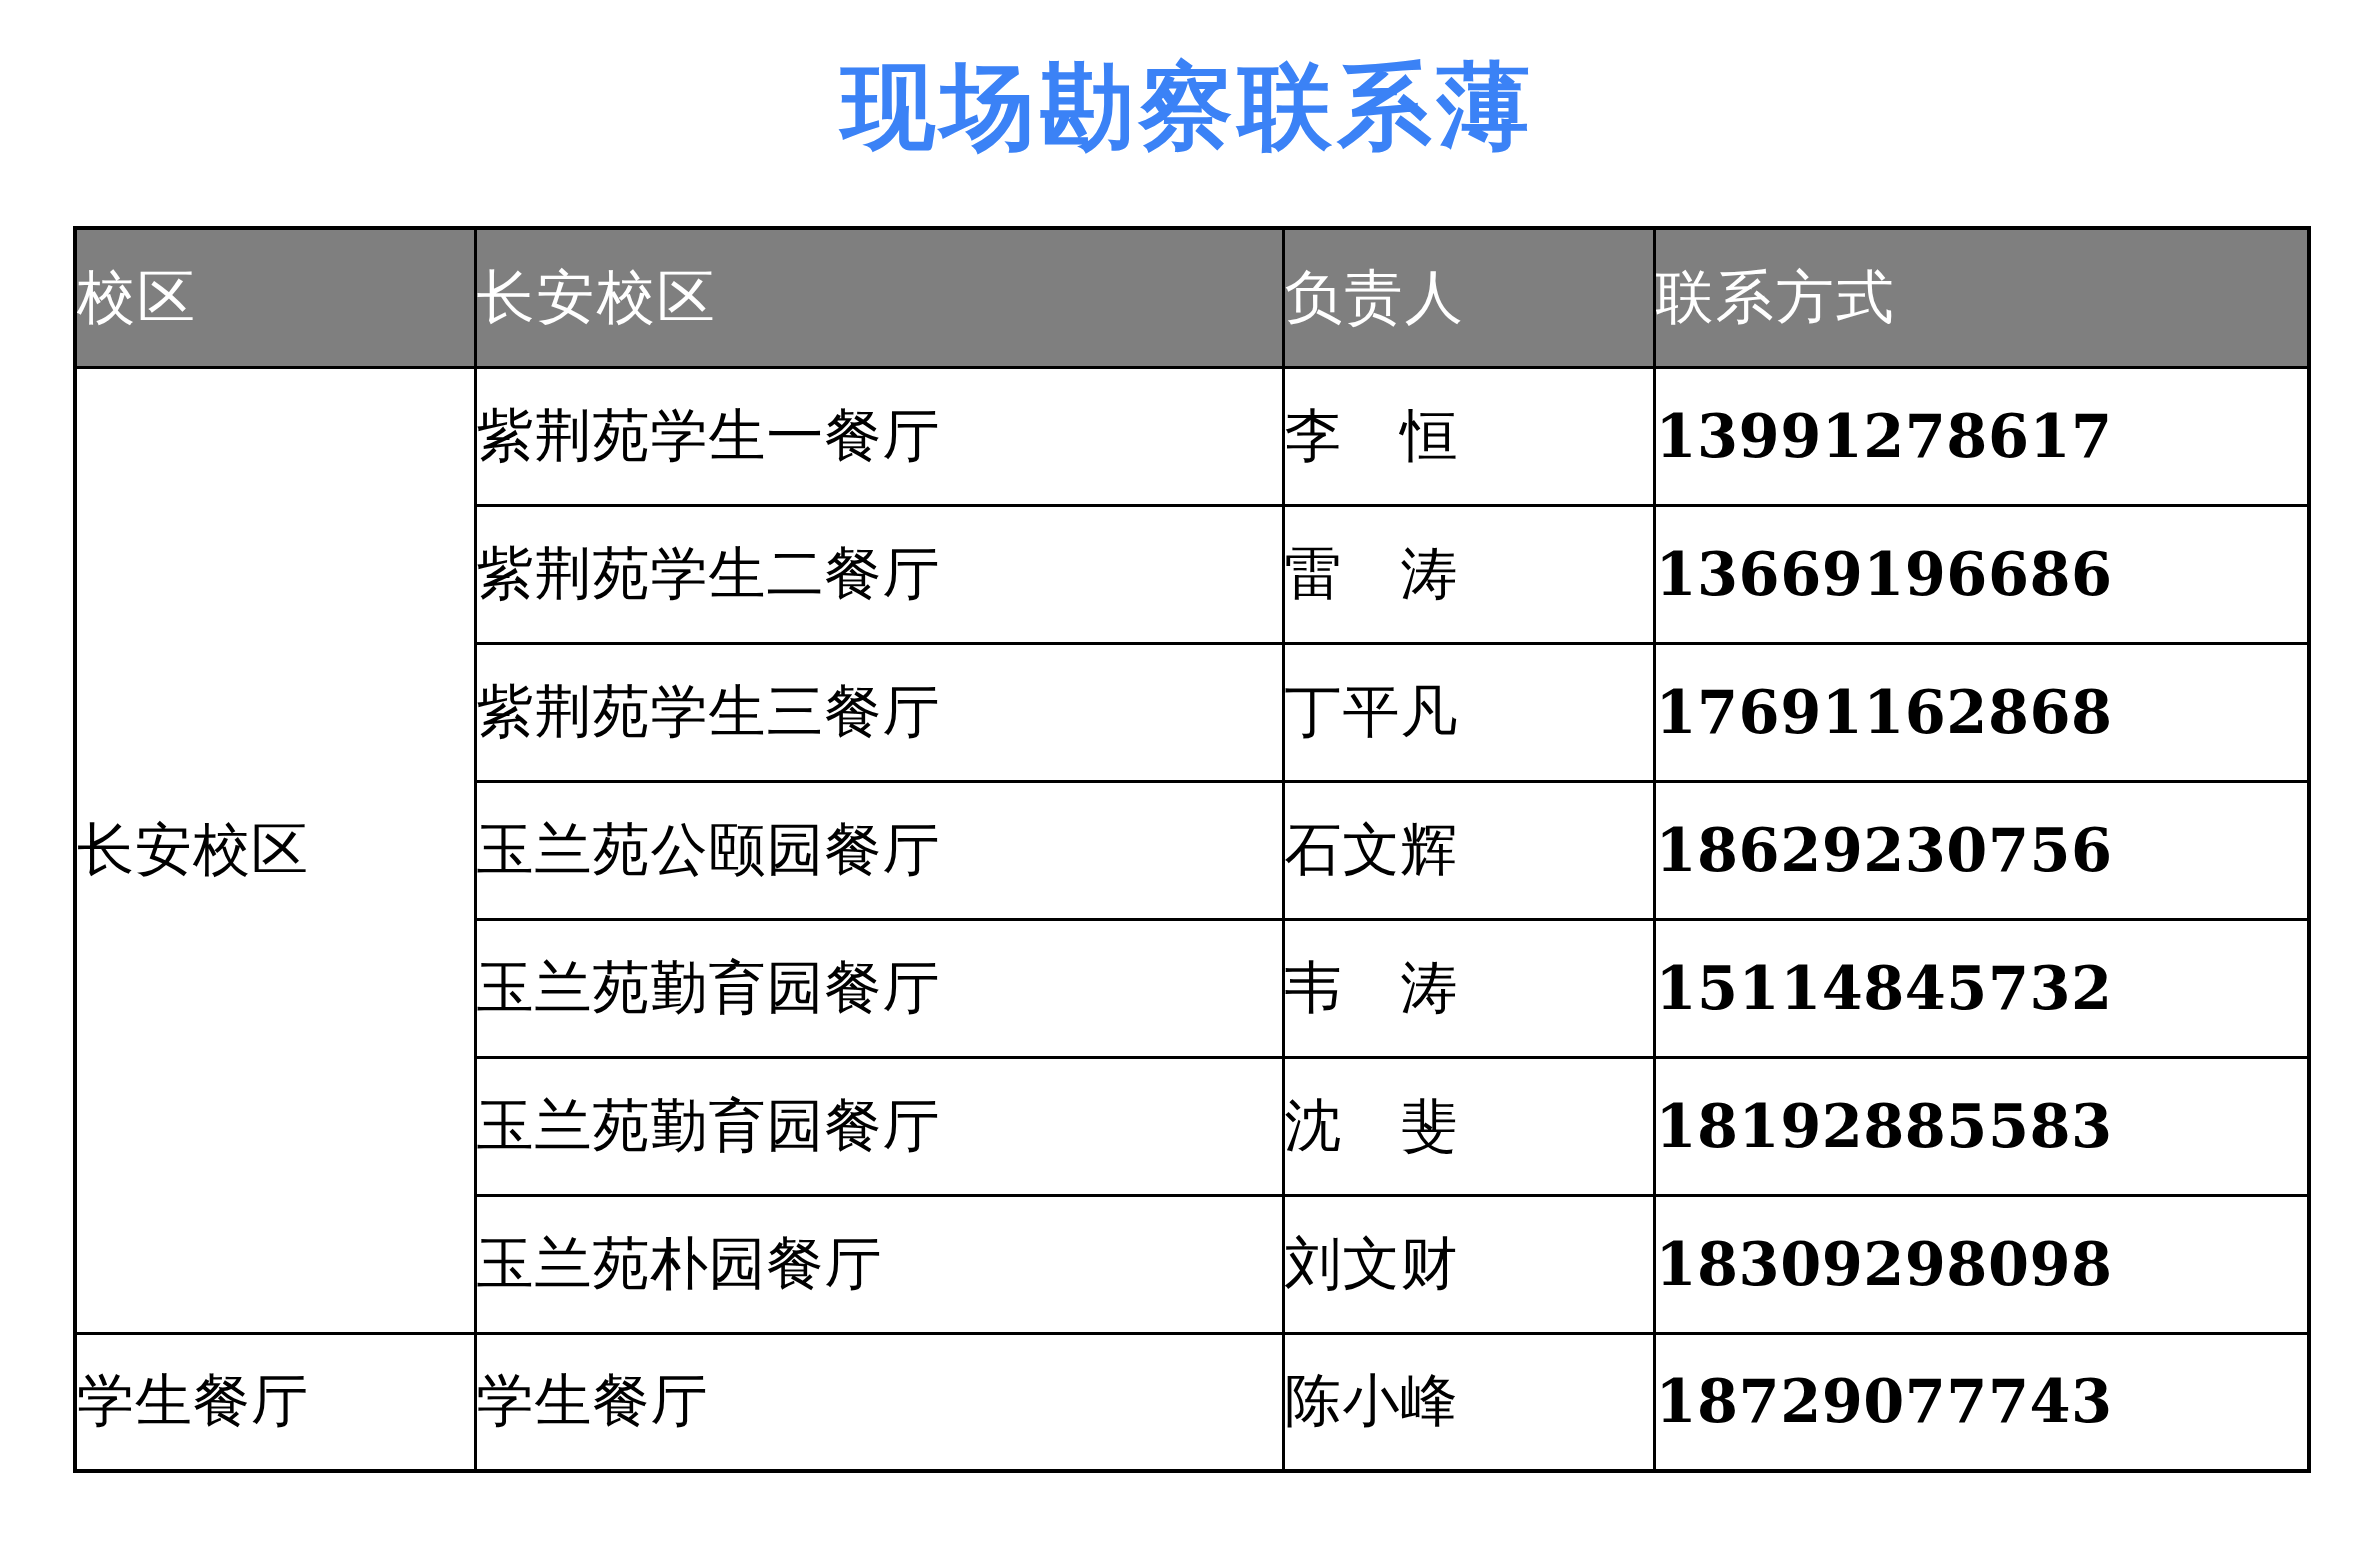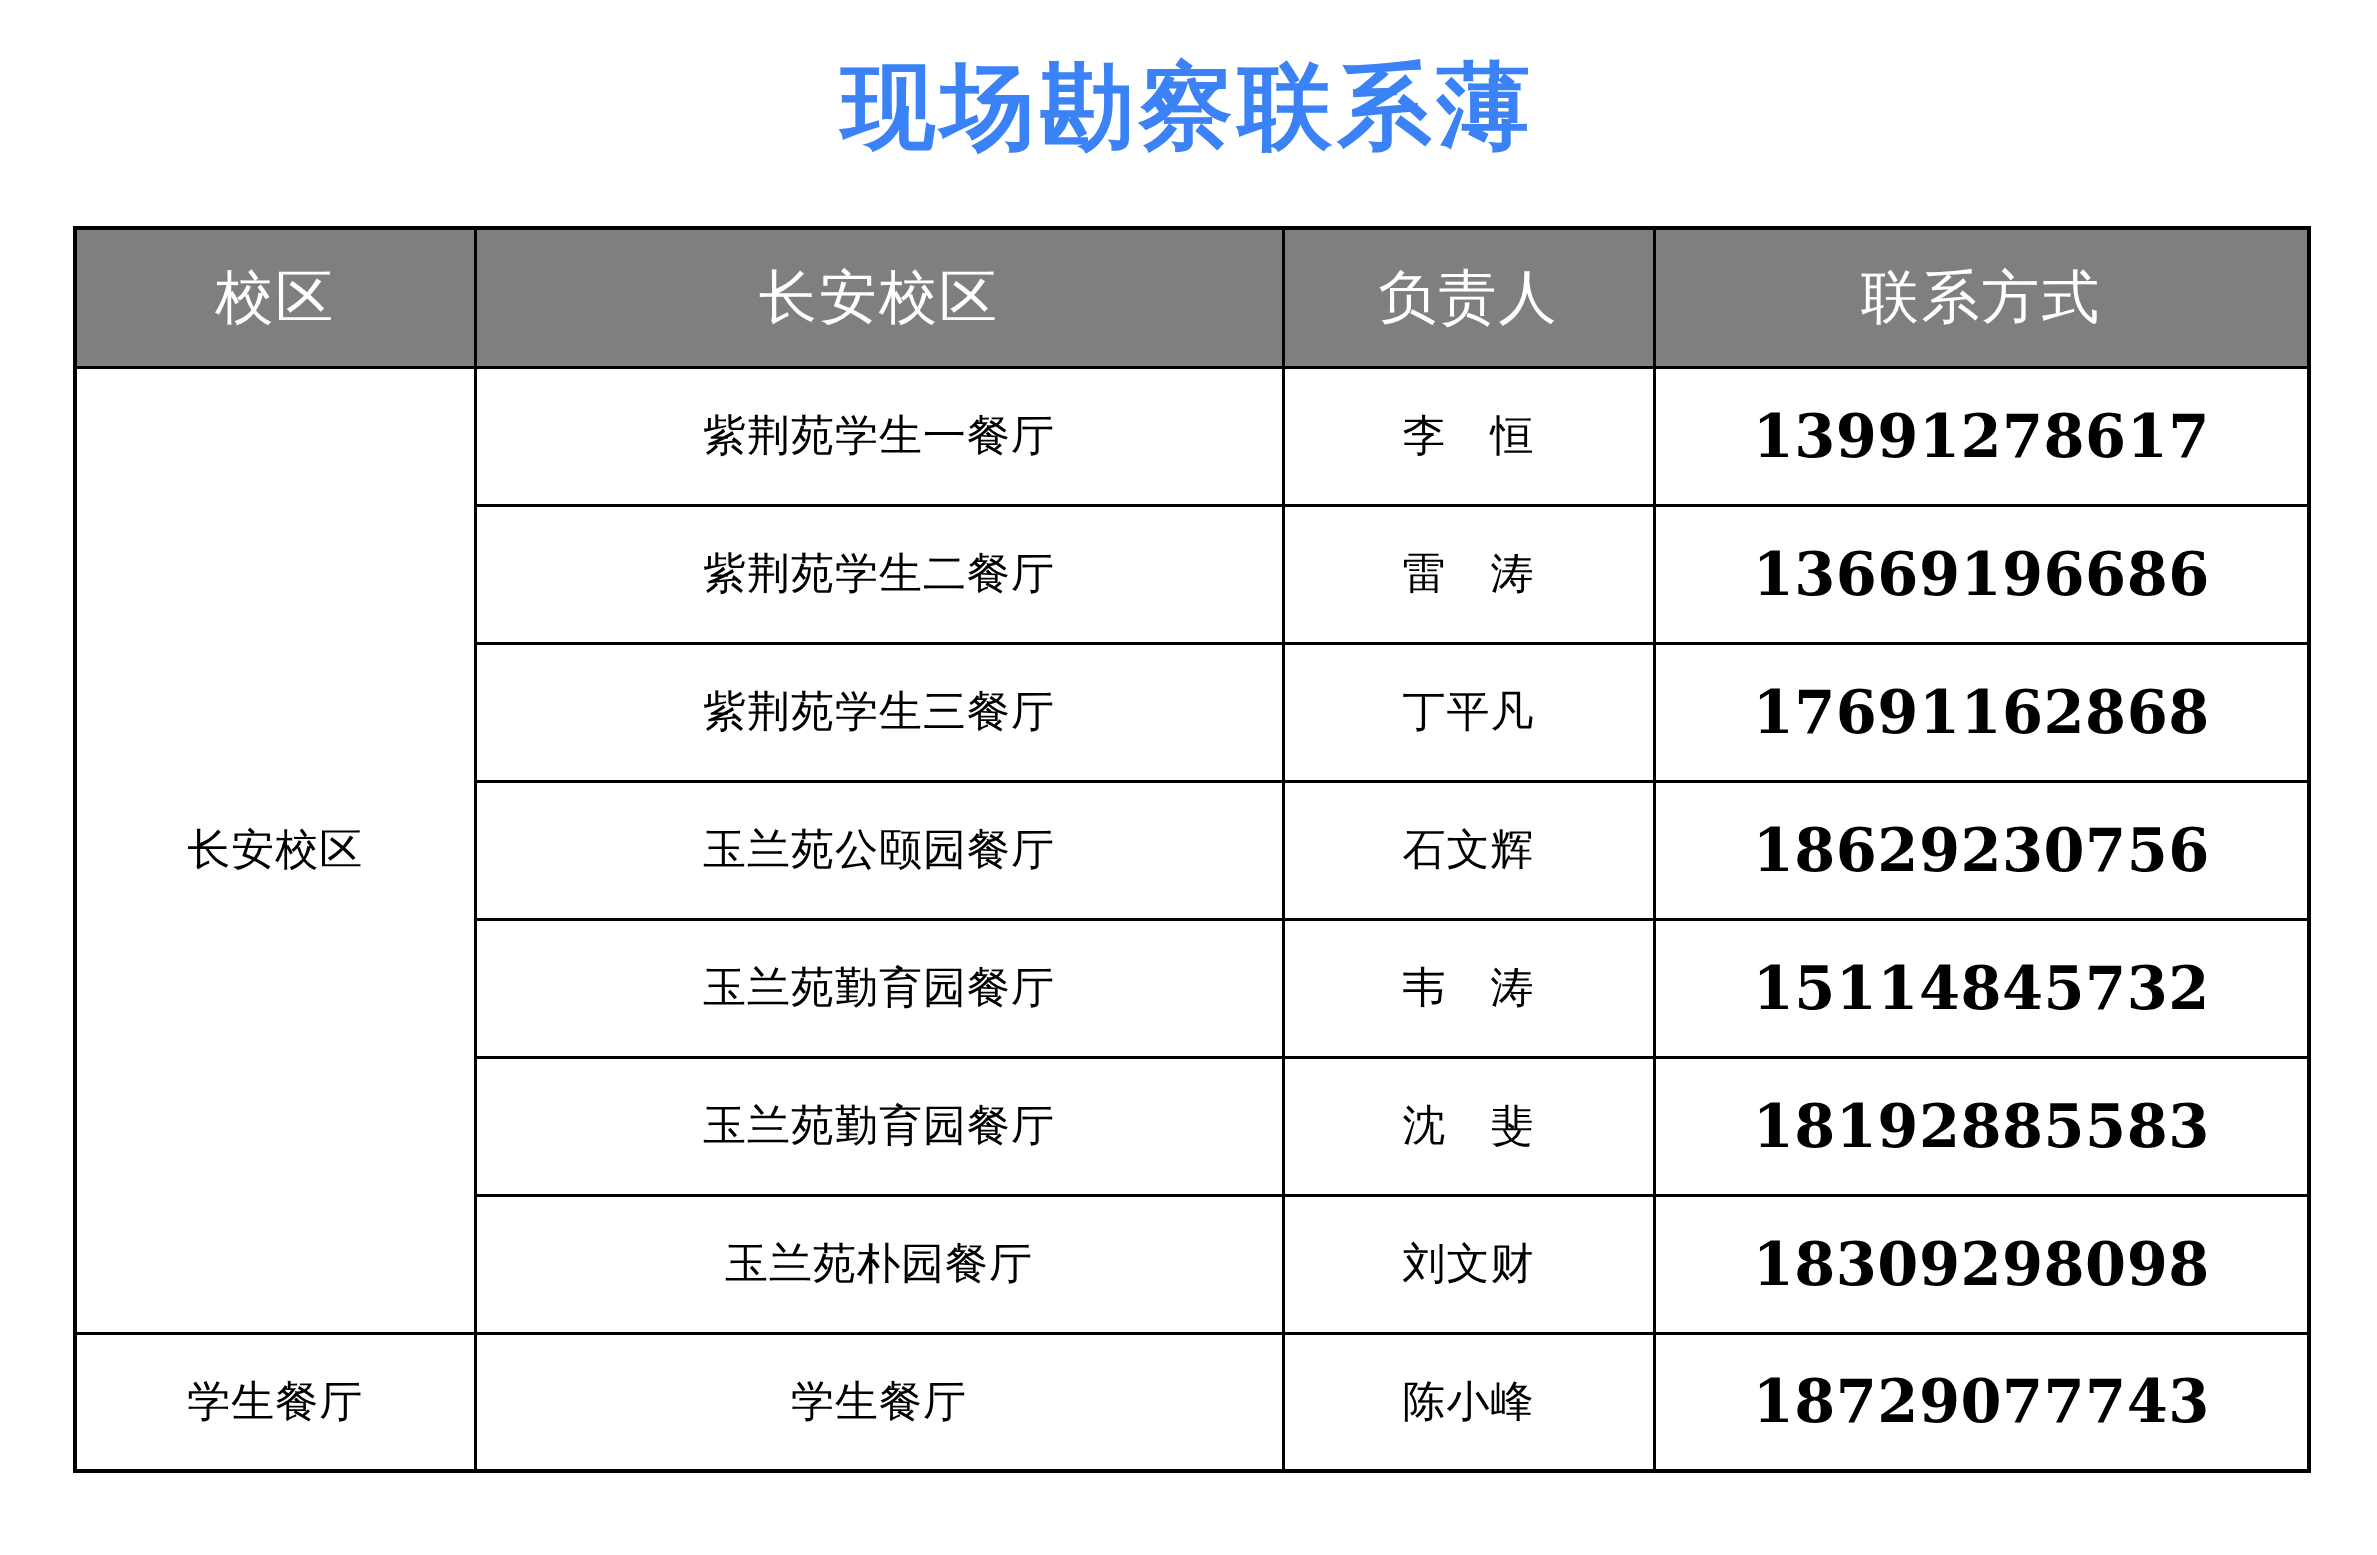--- a/index.html
+++ b/index.html
@@ -44,34 +44,34 @@
   col.c-campus    { width: 400px; }
   col.c-restaurant{ width: 808px; }
   col.c-person    { width: 371px; }
   col.c-phone     { width: 655px; }
 
   tr.header-row { height: 139px; }
   tr.body-row   { height: 138px; }
 
   th, td {
     border: 3.1px solid #000000;
-    text-align: center;
+    text-align: left;
     vertical-align: middle;
     padding: 0;
     overflow: hidden;
   }
   th {
     background: #7f7f7f;
     color: #ffffff;
     font-weight: normal;
     font-size: 58px;
     letter-spacing: 2.1px;
   }
   td {
-    font-size: 43px;
+    font-size: 57px;
     letter-spacing: 1px;
   }
   td.phone-cell {
     font-size: 59px;
     letter-spacing: 0.5px;
     font-weight: bold;
   }
 </style>
 </head>
 <body>

